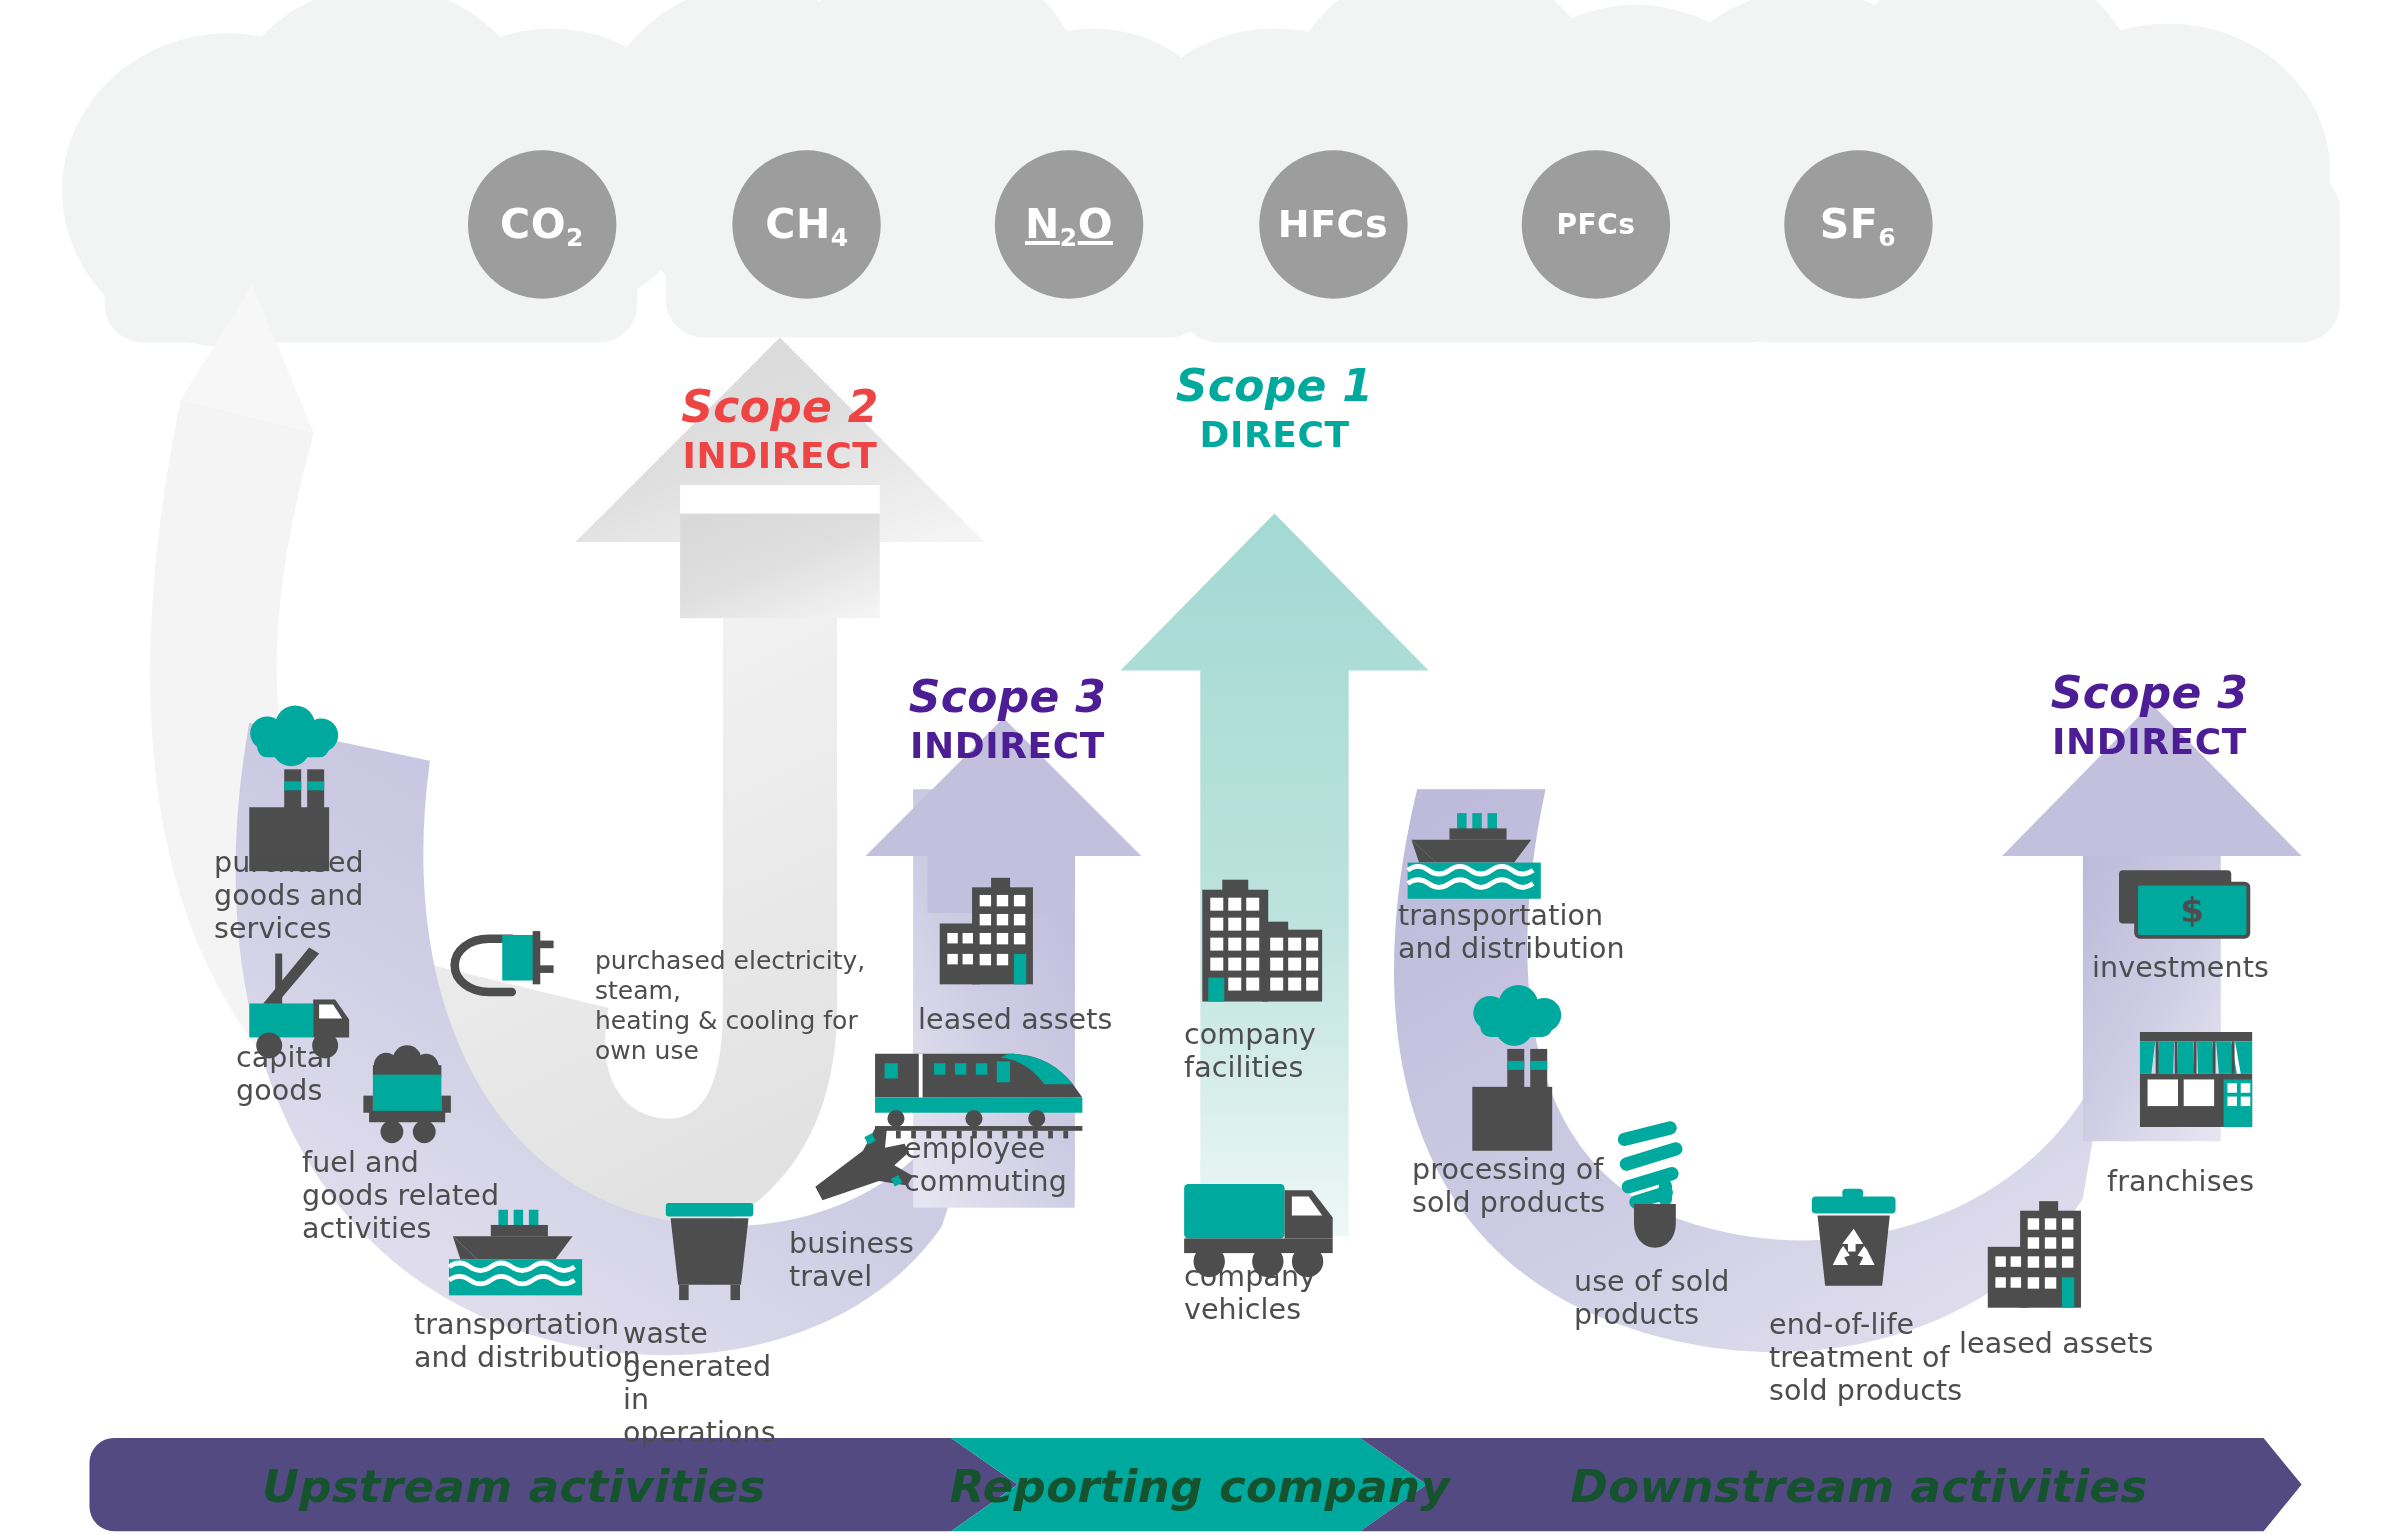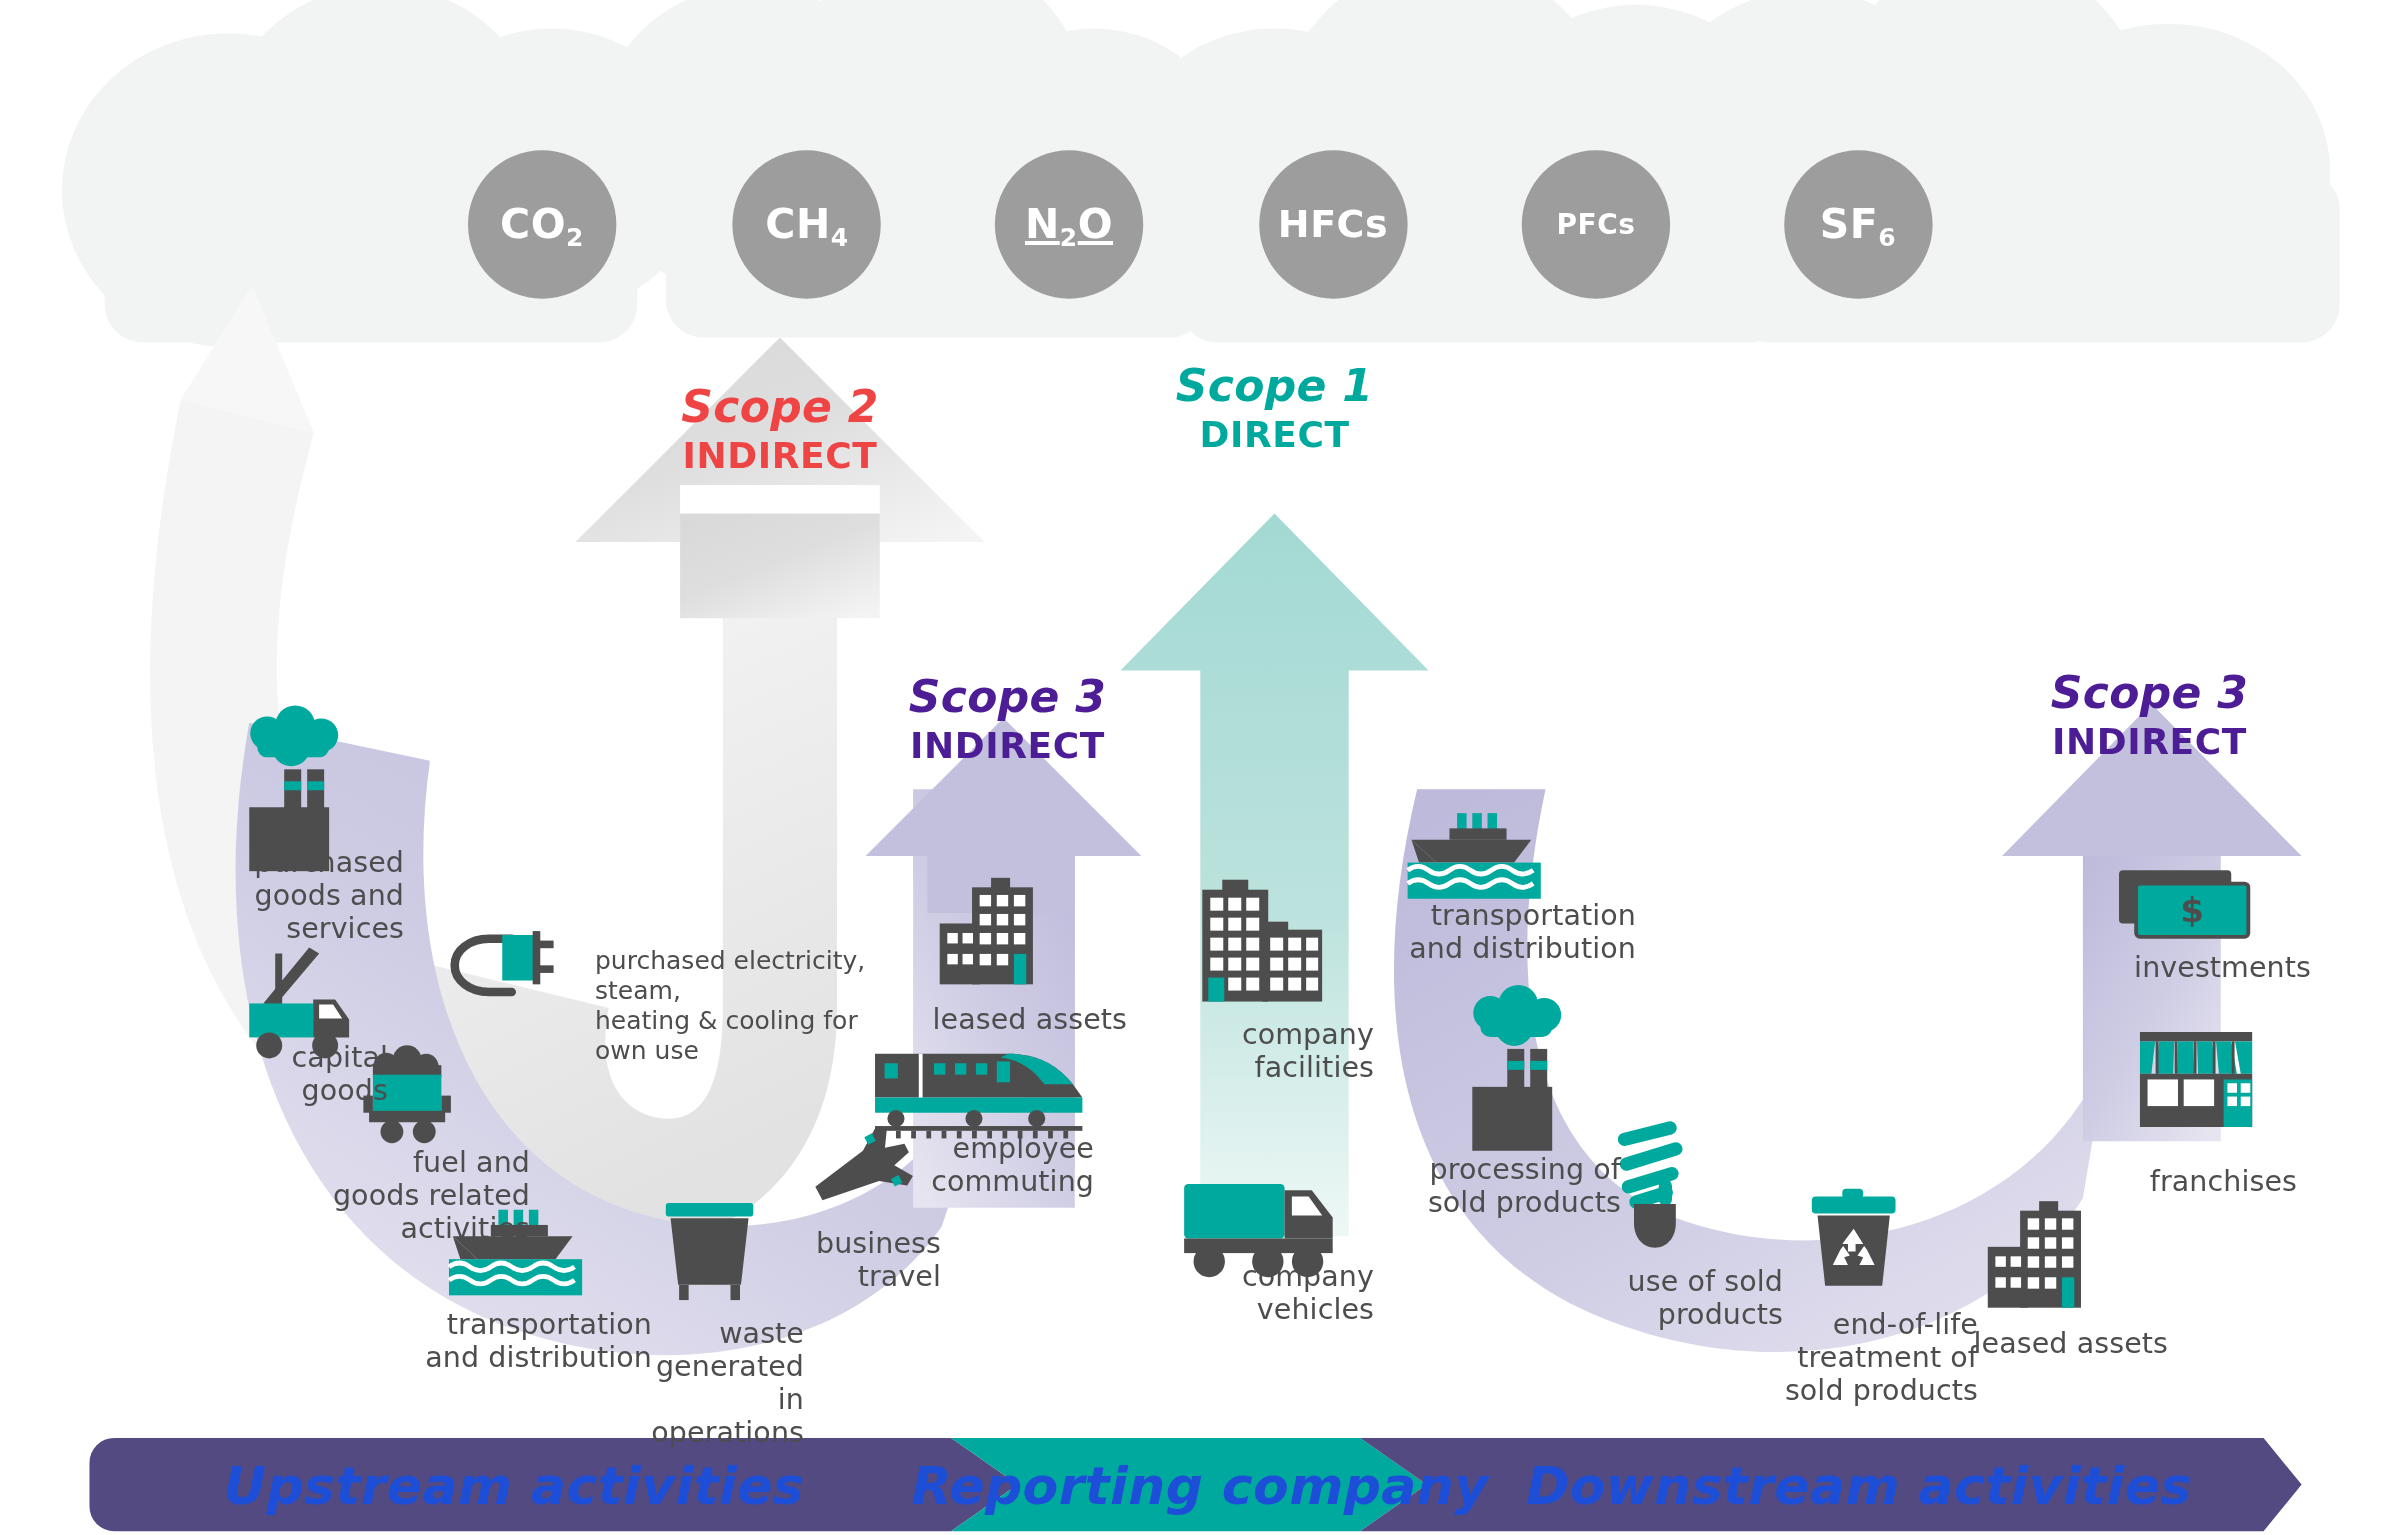--- a/index.html
+++ b/index.html
@@ -7,21 +7,21 @@
   body{
     font-family:"DejaVu Sans","Liberation Sans",sans-serif;
     width:2393px;height:1535px;position:relative;overflow:hidden;
   }
   #stage{position:absolute;left:0;top:0;width:2393px;height:1535px;}
   #art{position:absolute;left:0;top:0;width:2393px;height:1535px;}
 
   
   .ov{position:absolute;}
   .cap{
-    color:#4d4d4d;font-size:28.5px;line-height:33px;text-align:right;
+    color:#4d4d4d;font-size:28.5px;line-height:33px;text-align:left;
     font-family:"DejaVu Sans","Liberation Sans",sans-serif;
     white-space:pre-line;letter-spacing:0.1px;
   }
   .scope-hd{text-align:center;line-height:1.0;}
   .scope-hd .s1{
     font-style:italic;font-weight:bold;font-size:44px;letter-spacing:0.3px;
     display:block;
   }
   .scope-hd .s2{
     font-weight:bold;font-size:36px;letter-spacing:0.6px;display:block;margin-top:8.6px;
@@ -35,22 +35,22 @@
     letter-spacing:0.5px;white-space:nowrap;
     transform:translate(-50%,-50%);
   }
   .gaslbl sub{font-size:25px;vertical-align:baseline;position:relative;top:7.6px;}
 
   .elec-note{
     color:#4d4d4d;font-size:25px;line-height:30px;white-space:pre-line;text-align:left;margin-left:32px;
   }
 
   .banner-lbl{
-    position:absolute;color:#1d4ed8;font-style:italic;font-weight:bold;
-    font-size:52px;letter-spacing:0.4px;white-space:nowrap;
+    position:absolute;color:#14532d;font-style:italic;font-weight:bold;
+    font-size:45px;letter-spacing:0.4px;white-space:nowrap;
     transform:translate(-50%,-50%);
   }
 </style>
 </head>
 <body>
 
 <div id="stage">
 
 <svg id="art" viewBox="0 0 2516 1614" xmlns="http://www.w3.org/2000/svg">
   <defs>

